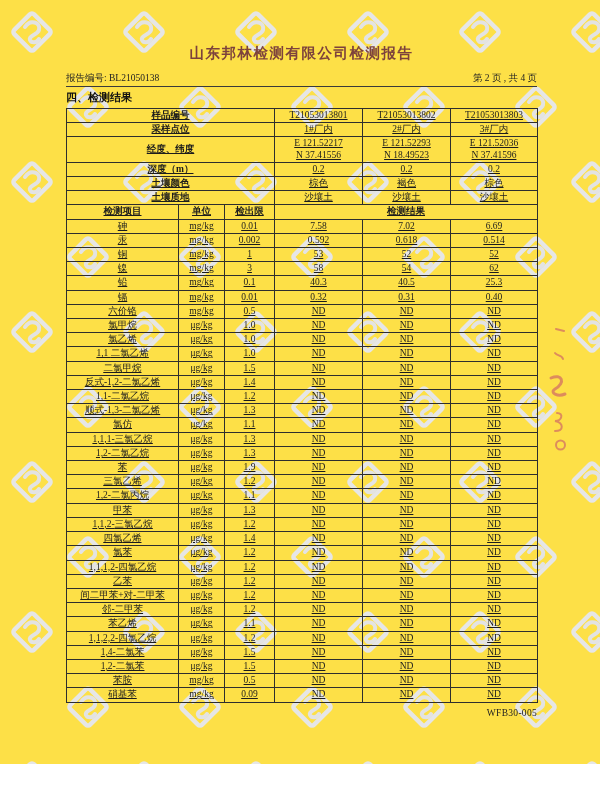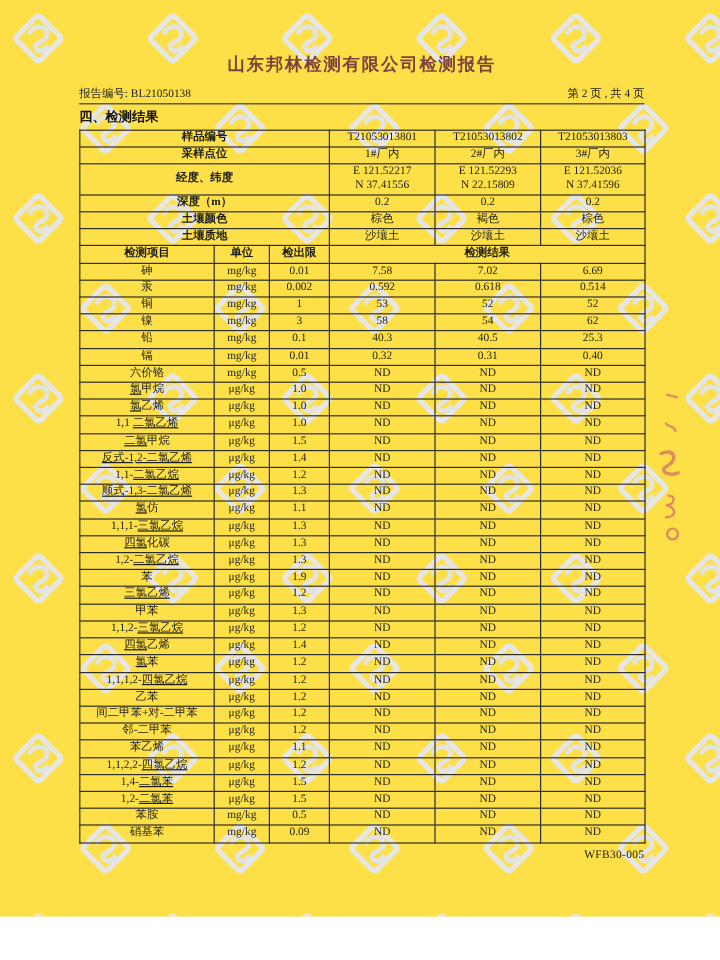--- a/index.html
+++ b/index.html
@@ -14,21 +14,21 @@
                color:#7d423c; margin-bottom:9px; }
   .meta-row { display:flex; justify-content:space-between; align-items:flex-end;
               font-size:9.5px; color:#222; padding-bottom:1px;
               border-bottom:1.6px solid #3a3a3a; }
   .section-title { font-size:11px; font-weight:bold; color:#111; padding:3px 0 3px 0; }
 
   table { border-collapse:collapse; width:471px; table-layout:fixed; }
   td { border:1px solid #2e2e2e; text-align:center; vertical-align:middle;
        font-size:9.5px; line-height:1.18; padding:1px 2px; height:12.6px;
        overflow:hidden; }
-  .outer { border:1.6px solid #222; }
+  .outer { border:1.6px solid #222;text-decoration:underline; }
   .lbl { font-weight:bold; }
   .pre { white-space:pre-line; }
   .hdr td { font-weight:bold; }
   u { text-decoration:underline; text-underline-offset:1px; }
 
   .footer { text-align:right; font-size:9.5px; color:#222; margin-top:5px;
             letter-spacing:.3px; }
 </style>
 </head>
 <body>
@@ -90,21 +90,21 @@
             <td class="lbl" colspan="3">采样点位</td>
             <td class="pre">1#厂内</td>
             <td class="pre">2#厂内</td>
             <td class="pre">3#厂内</td>
           </tr>
           <tr>
             <td class="lbl" colspan="3">经度、纬度</td>
             <td class="pre">E 121.52217
 N 37.41556</td>
             <td class="pre">E 121.52293
-N 22.15809</td>
+N 18.49523</td>
             <td class="pre">E 121.52036
 N 37.41596</td>
           </tr>
           <tr>
             <td class="lbl" colspan="3">深度（m）</td>
             <td class="pre">0.2</td>
             <td class="pre">0.2</td>
             <td class="pre">0.2</td>
           </tr>
           <tr>
@@ -251,47 +251,47 @@
           </tr>
           <tr>
             <td>1,1,1-<u>三氯乙烷</u></td>
             <td>μg/kg</td>
             <td>1.3</td>
             <td>ND</td>
             <td>ND</td>
             <td>ND</td>
           </tr>
           <tr>
-            <td><u>四氯</u>化碳</td>
+            <td>1,2-<u>二氯乙烷</u></td>
             <td>μg/kg</td>
             <td>1.3</td>
             <td>ND</td>
             <td>ND</td>
             <td>ND</td>
           </tr>
           <tr>
-            <td>1,2-<u>二氯乙烷</u></td>
-            <td>μg/kg</td>
-            <td>1.3</td>
-            <td>ND</td>
-            <td>ND</td>
-            <td>ND</td>
-          </tr>
-          <tr>
             <td>苯</td>
             <td>μg/kg</td>
             <td>1.9</td>
             <td>ND</td>
             <td>ND</td>
             <td>ND</td>
           </tr>
           <tr>
             <td><u>三氯乙烯</u></td>
             <td>μg/kg</td>
             <td>1.2</td>
+            <td>ND</td>
+            <td>ND</td>
+            <td>ND</td>
+          </tr>
+          <tr>
+            <td>1,2-<u>二氯丙烷</u></td>
+            <td>μg/kg</td>
+            <td>1.1</td>
             <td>ND</td>
             <td>ND</td>
             <td>ND</td>
           </tr>
           <tr>
             <td>甲苯</td>
             <td>μg/kg</td>
             <td>1.3</td>
             <td>ND</td>
             <td>ND</td>

